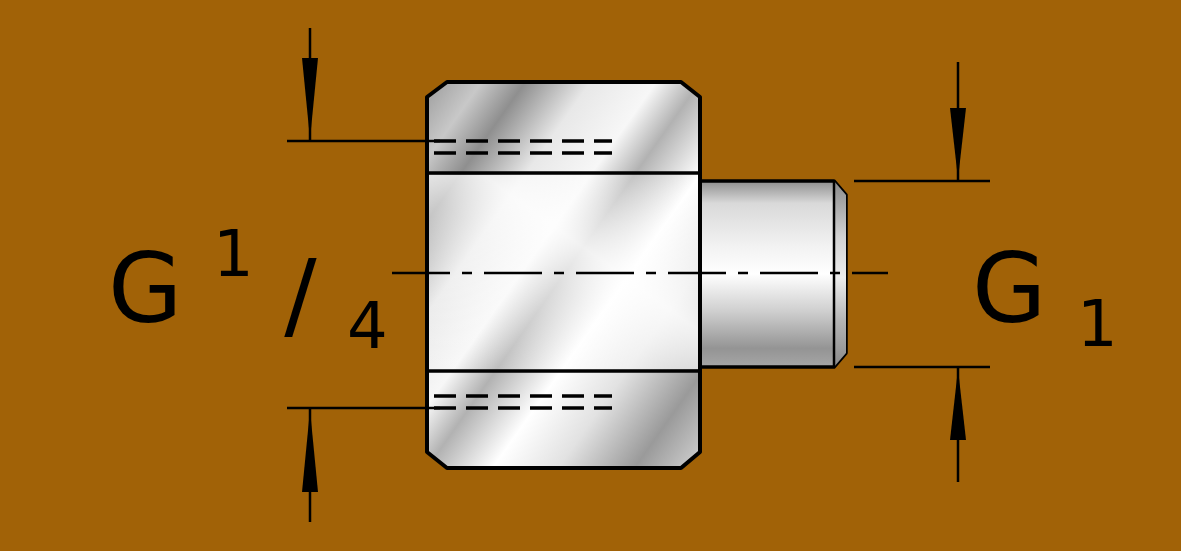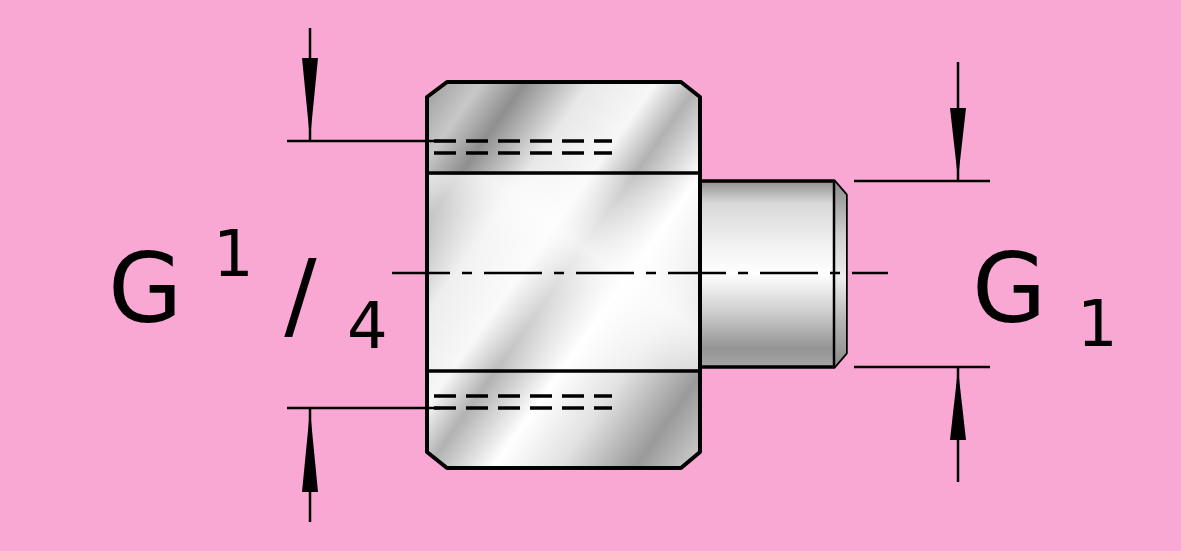--- a/index.html
+++ b/index.html
@@ -8,21 +8,21 @@
     background: #ffffff;
     width: 1181px;
     height: 551px;
     overflow: hidden;
     font-family: "DejaVu Sans", sans-serif;
   }
   .drawing-wrap {
     position: relative;
     width: 1181px;
     height: 551px;
-    background: #f9a8d4;
+    background: #a16207;
   }
   svg text {
     fill: #000000;
     font-family: "DejaVu Sans", "Liberation Sans", sans-serif;
   }
 </style>
 </head>
 <body>
 
 <div class="drawing-wrap">

